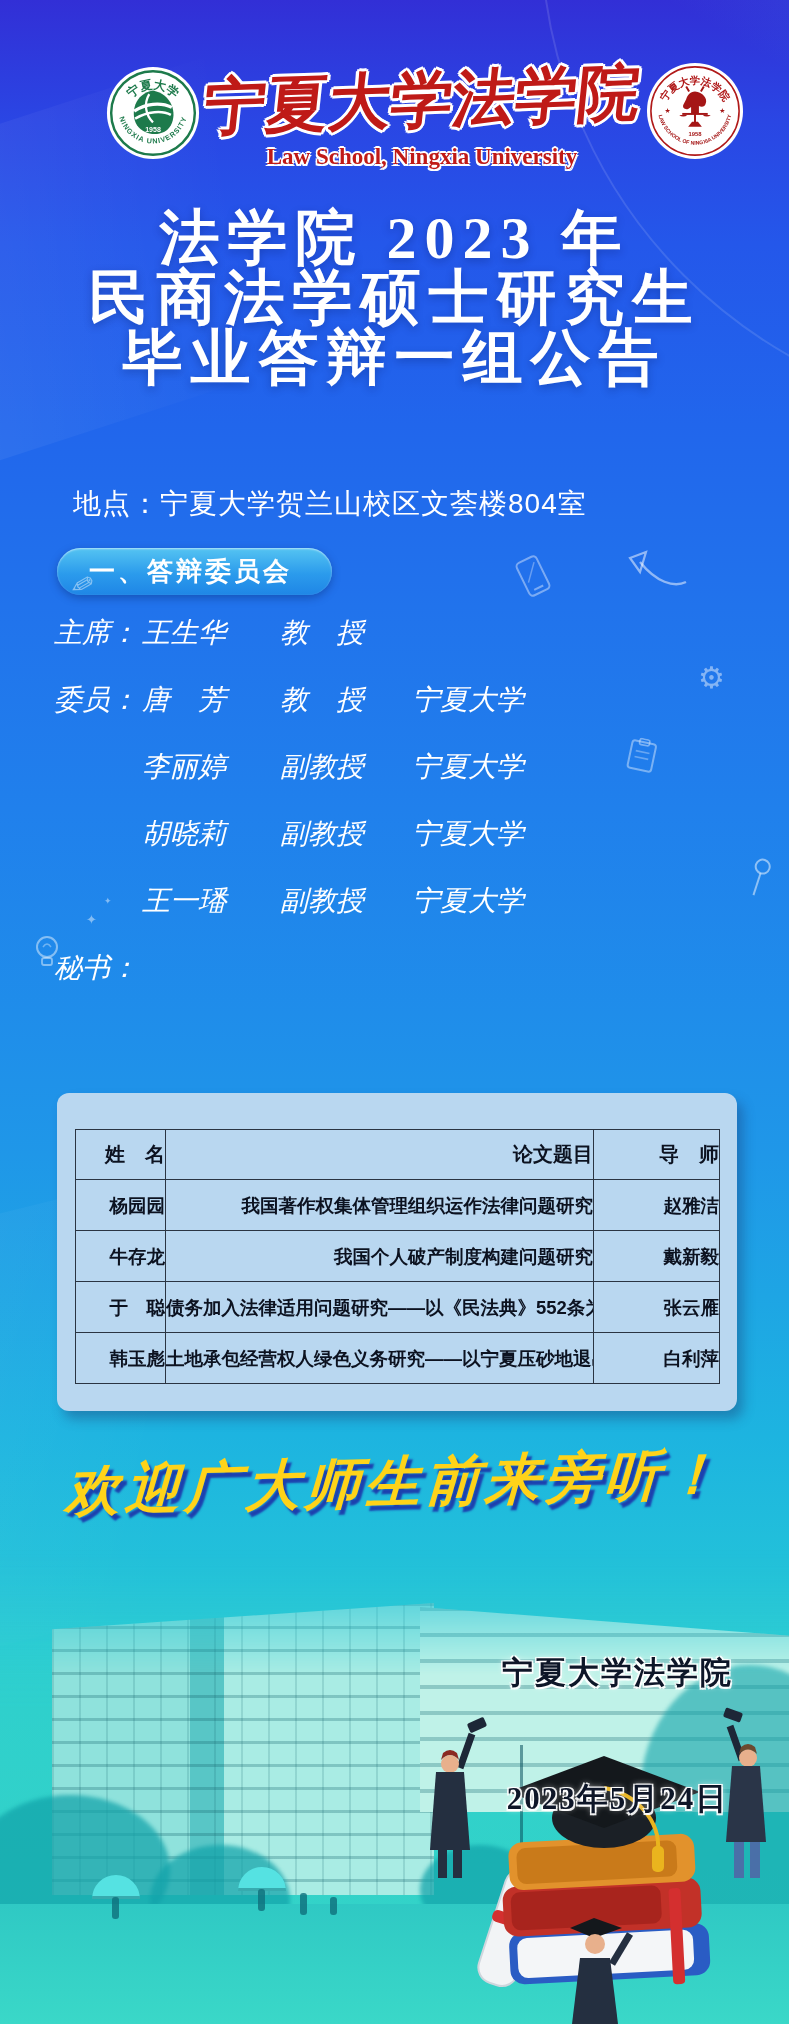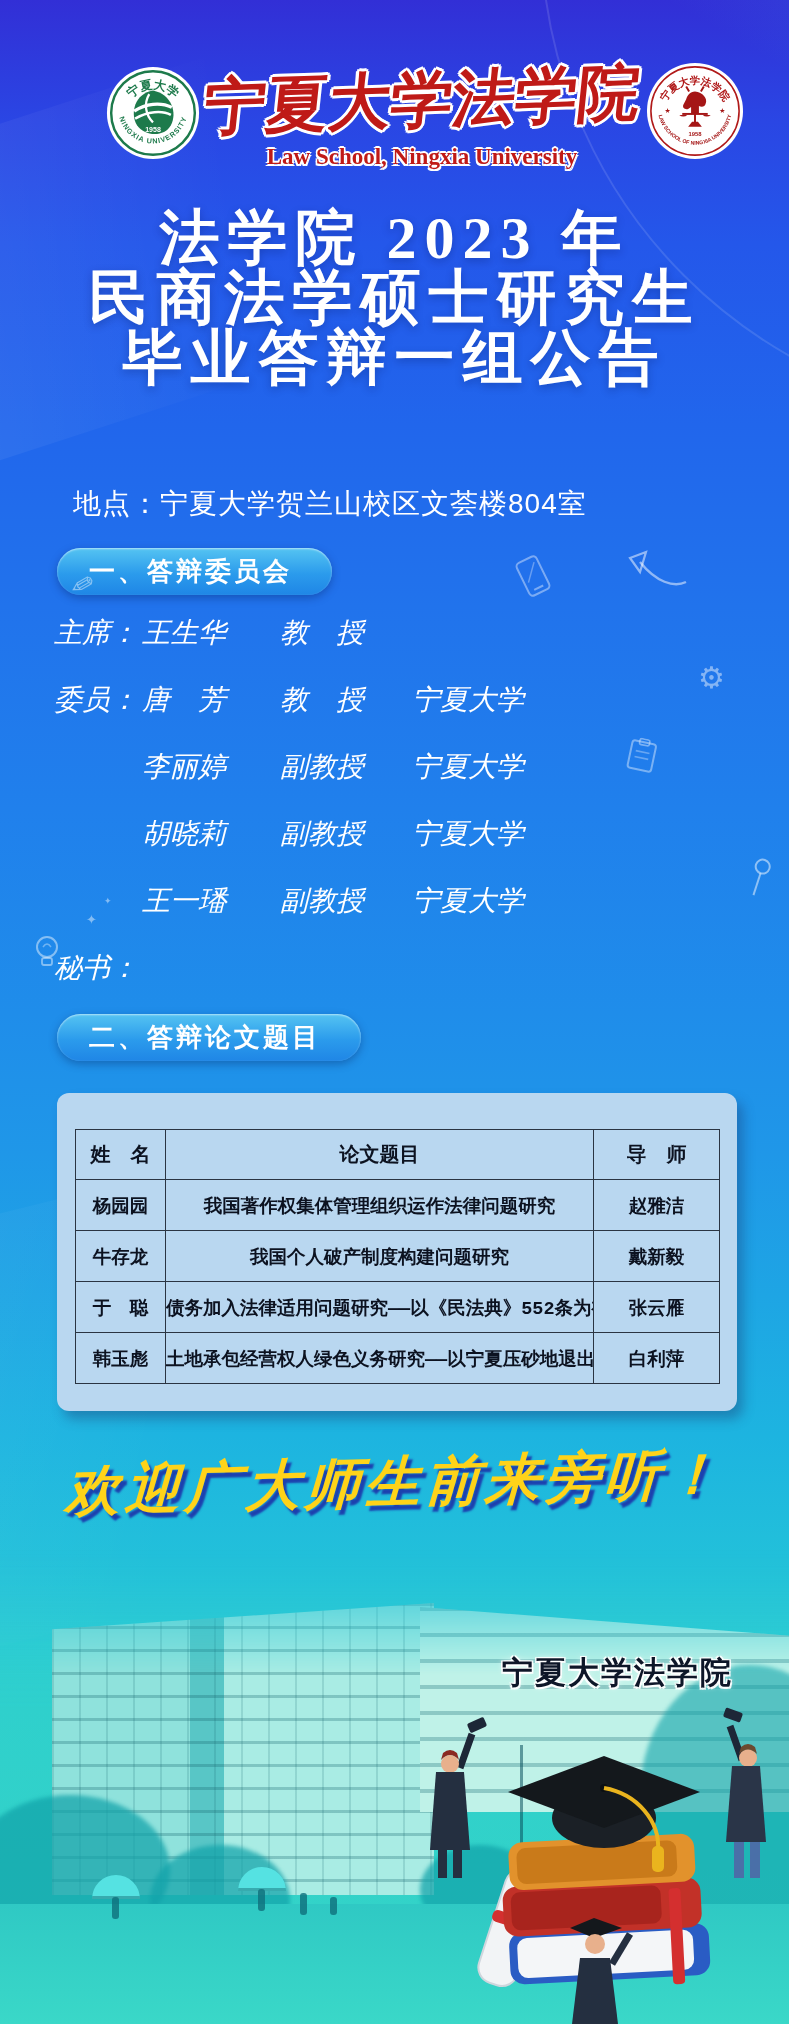--- a/index.html
+++ b/index.html
@@ -70,22 +70,22 @@
   .c-name { width:138px; }
   .c-title { width:132px; }
   .c-org { flex:1; }
   .c-names { flex:1; }
   
   .panel { position:absolute; left:57px; top:1093px; width:680px; height:318px;
     background:#b9d7f0; border-radius:12px;
     box-shadow:6px 8px 12px rgba(25,55,110,.38); }
   table.thesis { position:absolute; left:18px; top:36px; width:644px;
     border-collapse:collapse; table-layout:fixed; color:#0c1220; }
-  table.thesis th, table.thesis td { border:1.6px solid #2a3442; text-align:center;
-    vertical-align:middle; white-space:pre; overflow:hidden;font-family:Liberation Mono, monospace; }
+  table.thesis th, table.thesis td { border:1.6px solid #2a3442; text-align:right;
+    vertical-align:middle; white-space:pre; overflow:hidden; }
   table.thesis th { height:50px; font-size:20px; font-weight:bold; }
   table.thesis td { height:51px; font-size:18.5px; font-weight:600; }
   col.c-name-col { width:90px; } col.c-topic-col { width:428px; } col.c-adv-col { width:126px; }
   
   .welcome { position:absolute; top:1446px; left:0; width:100%; text-align:center; z-index:4; }
   .welcome span { display:inline-block; font-family:"Liberation Serif","DejaVu Serif",serif;
     font-weight:bold; font-style:italic; font-size:55px; letter-spacing:5px;
     color:#ffd319; transform:rotate(-1.5deg) skewX(-4deg); white-space:nowrap;
     text-shadow:4px 5px 2px rgba(28,58,172,.95); }
   .signature { position:absolute; top:1568px; right:56px; text-align:center; z-index:4;
@@ -231,21 +231,20 @@
       <span class="c-role"></span>
       <span class="c-name">王一璠</span>
       <span class="c-title">副教授</span>
       <span class="c-org">宁夏大学</span>
     </div>
     <div class="c-row">
       <span class="c-role">秘书：</span>
     </div>
   </div>
 
-  <div class="pill pill-2">二、答辩论文题目</div>
 
   <div class="panel">
     <table class="thesis">
       <colgroup>
           <col class="c-name-col">
           <col class="c-topic-col">
           <col class="c-adv-col">
         </colgroup>
       <tbody>
           <tr>
@@ -275,20 +274,21 @@
       </tr>
     </tbody>
       </table>
   </div>
 
   <div class="welcome">
     <span>欢迎广大师生前来旁听！</span>
   </div>
   <div class="signature">
     <div>宁夏大学法学院</div>
+    <div>2023年5月24日</div>
   </div>
 
   <div class="doodle" style="left:70px; top:568px; font-size:27px; transform:rotate(105deg);">✎</div>
   <div class="doodle" style="left:520px; top:556px; transform:rotate(-26deg); opacity:.8;">
     <svg width="26" height="40" viewBox="0 0 26 40">
         <rect x="2" y="2" width="22" height="36" rx="4" fill="none" stroke="rgba(255,255,255,.5)" stroke-width="2"></rect>
         <line x1="8" y1="33" x2="18" y2="33" stroke="rgba(255,255,255,.5)" stroke-width="2"></line>
         <line x1="6" y1="24" x2="20" y2="8" stroke="rgba(255,255,255,.4)" stroke-width="1.5"></line>
       </svg>
   </div>

